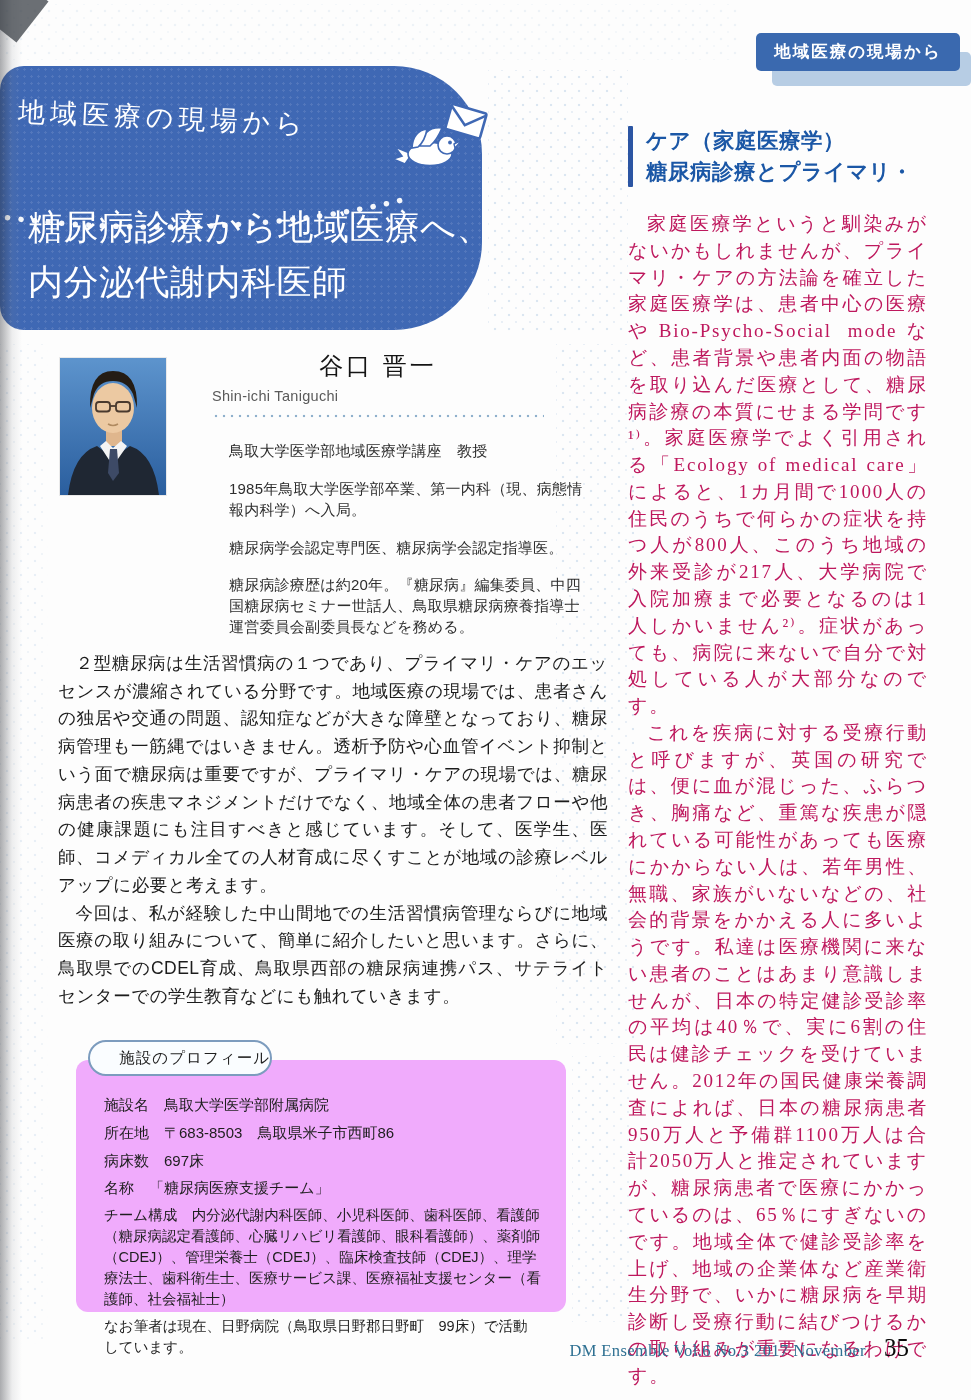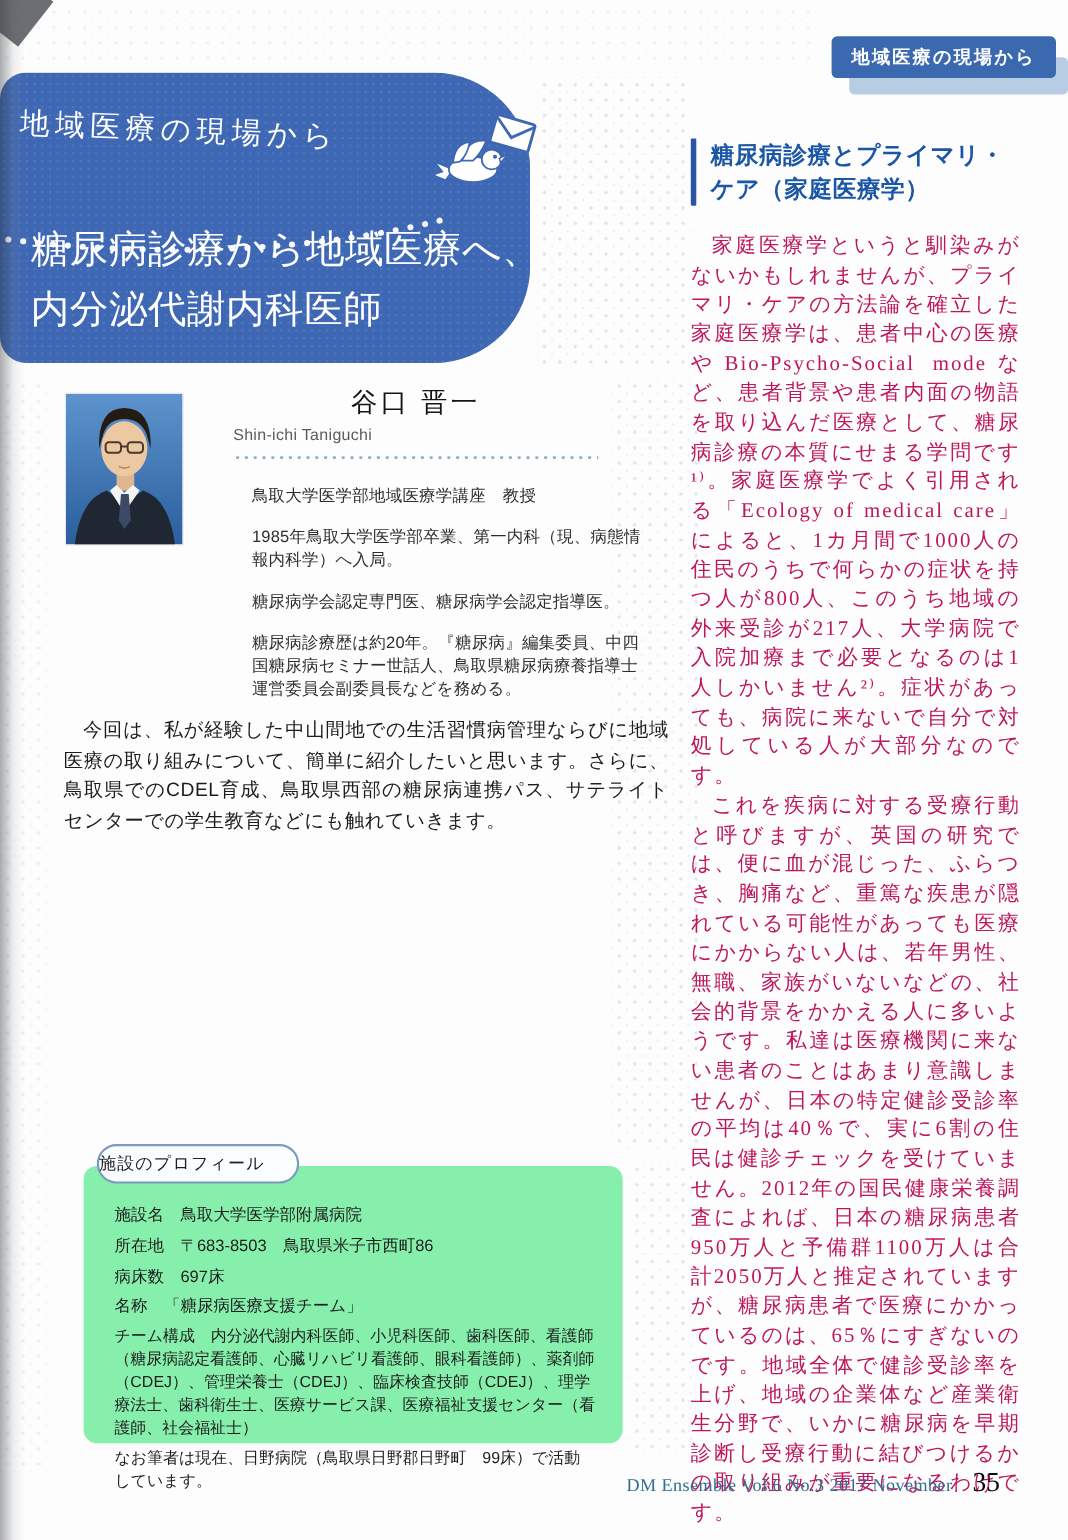--- a/index.html
+++ b/index.html
@@ -60,25 +60,25 @@
     line-height:1.39;color:#2e2e2e;z-index:2;letter-spacing:.2px;}
   .bio p{margin:17px;}
 
   
   .intro{position:absolute;left:58px;top:650px;width:550px;font-size:17.5px;
     line-height:1.585;letter-spacing:.5px;color:#1c1c1c;text-align:justify;z-index:2;}
   .intro p{margin:0;text-indent:1em;}
 
   
   .profile-box{position:absolute;left:76px;top:1060px;width:490px;height:252px;
-    background:#86efac;border-radius:12px;z-index:1;
+    background:#f0abfc;border-radius:12px;z-index:1;
     padding:34px 24px 12px 28px;box-sizing:border-box;}
   .profile-pill{position:absolute;left:88px;top:1040px;width:184px;height:36px;
     background:#fafdff;border:2px solid #7c9cbe;border-radius:19px;z-index:3;
-    display:flex;align-items:center;justify-content:flex-start;font-size:15.5px;
+    display:flex;align-items:center;justify-content:flex-end;font-size:15.5px;
     color:#1f1f1f;letter-spacing:1px;box-sizing:border-box;}
   .profile-box p{margin:0 0 6px 0;font-size:15px;line-height:1.45;color:#1e1e1e;}
   .profile-box p.block{font-size:14.5px;margin-top:2px;}
   .lbl{margin-right:1em;}
 
   
   .article{position:absolute;left:628px;top:126px;width:312px;z-index:2;}
   .article-heading{display:flex;}
   .article-heading .bar{width:5px;background:#2b55a3;border-radius:1px;
     margin-right:13px;flex:none;}
@@ -168,41 +168,42 @@
   </div>
 
   <div class="bio">
     <p>鳥取大学医学部地域医療学講座　教授</p>
     <p>1985年鳥取大学医学部卒業、第一内科（現、病態情報内科学）へ入局。</p>
     <p>糖尿病学会認定専門医、糖尿病学会認定指導医。</p>
     <p>糖尿病診療歴は約20年。『糖尿病』編集委員、中四国糖尿病セミナー世話人、鳥取県糖尿病療養指導士運営委員会副委員長などを務める。</p>
   </div>
 
   <div class="intro">
+    <p>２型糖尿病は生活習慣病の１つであり、プライマリ・ケアのエッセンスが濃縮されている分野です。地域医療の現場では、患者さんの独居や交通の問題、認知症などが大きな障壁となっており、糖尿病管理も一筋縄ではいきません。透析予防や心血管イベント抑制という面で糖尿病は重要ですが、プライマリ・ケアの現場では、糖尿病患者の疾患マネジメントだけでなく、地域全体の患者フローや他の健康課題にも注目すべきと感じています。そして、医学生、医師、コメディカル全ての人材育成に尽くすことが地域の診療レベルアップに必要と考えます。</p>
     <p>今回は、私が経験した中山間地での生活習慣病管理ならびに地域医療の取り組みについて、簡単に紹介したいと思います。さらに、鳥取県でのCDEL育成、鳥取県西部の糖尿病連携パス、サテライトセンターでの学生教育などにも触れていきます。</p>
   </div>
 
   <div class="profile-pill">
     <span>施設のプロフィール</span>
   </div>
   <div class="profile-box">
     <p><span class="lbl">施設名</span><span>鳥取大学医学部附属病院</span></p>
     <p><span class="lbl">所在地</span><span>〒683-8503　鳥取県米子市西町86</span></p>
     <p><span class="lbl">病床数</span><span>697床</span></p>
     <p><span class="lbl">名称</span><span>「糖尿病医療支援チーム」</span></p>
     <p class="block"><span class="lbl">チーム構成</span><span>内分泌代謝内科医師、小児科医師、歯科医師、看護師（糖尿病認定看護師、心臓リハビリ看護師、眼科看護師）、薬剤師（CDEJ）、管理栄養士（CDEJ）、臨床検査技師（CDEJ）、理学療法士、歯科衛生士、医療サービス課、医療福祉支援センター（看護師、社会福祉士）</span></p>
     <p class="block">なお筆者は現在、日野病院（鳥取県日野郡日野町　99床）で活動しています。</p>
   </div>
 
   <div class="article">
     <div class="article-heading">
       <div class="bar"></div>
       <div class="htxt">
+        <div>ケア（家庭医療学）</div>
         <div>糖尿病診療とプライマリ・</div>
-        <div>ケア（家庭医療学）</div>
       </div>
     </div>
     <div class="article-body">
       <p>家庭医療学というと馴染みがないかもしれませんが、プライマリ・ケアの方法論を確立した家庭医療学は、患者中心の医療やBio-Psycho-Social modeなど、患者背景や患者内面の物語を取り込んだ医療として、糖尿病診療の本質にせまる学問です¹⁾。家庭医療学でよく引用される「Ecology of medical care」によると、1カ月間で1000人の住民のうちで何らかの症状を持つ人が800人、このうち地域の外来受診が217人、大学病院で入院加療まで必要となるのは1人しかいません²⁾。症状があっても、病院に来ないで自分で対処している人が大部分なのです。</p>
       <p>これを疾病に対する受療行動と呼びますが、英国の研究では、便に血が混じった、ふらつき、胸痛など、重篤な疾患が隠れている可能性があっても医療にかからない人は、若年男性、無職、家族がいないなどの、社会的背景をかかえる人に多いようです。私達は医療機関に来ない患者のことはあまり意識しませんが、日本の特定健診受診率の平均は40％で、実に6割の住民は健診チェックを受けていません。2012年の国民健康栄養調査によれば、日本の糖尿病患者950万人と予備群1100万人は合計2050万人と推定されていますが、糖尿病患者で医療にかかっているのは、65％にすぎないのです。地域全体で健診受診率を上げ、地域の企業体など産業衛生分野で、いかに糖尿病を早期診断し受療行動に結びつけるかの取り組みが重要になるわけです。</p>
     </div>
   </div>
 
   <div class="footer">
     <span class="journal">DM Ensemble Vol.6 No.3 2017 November</span>

